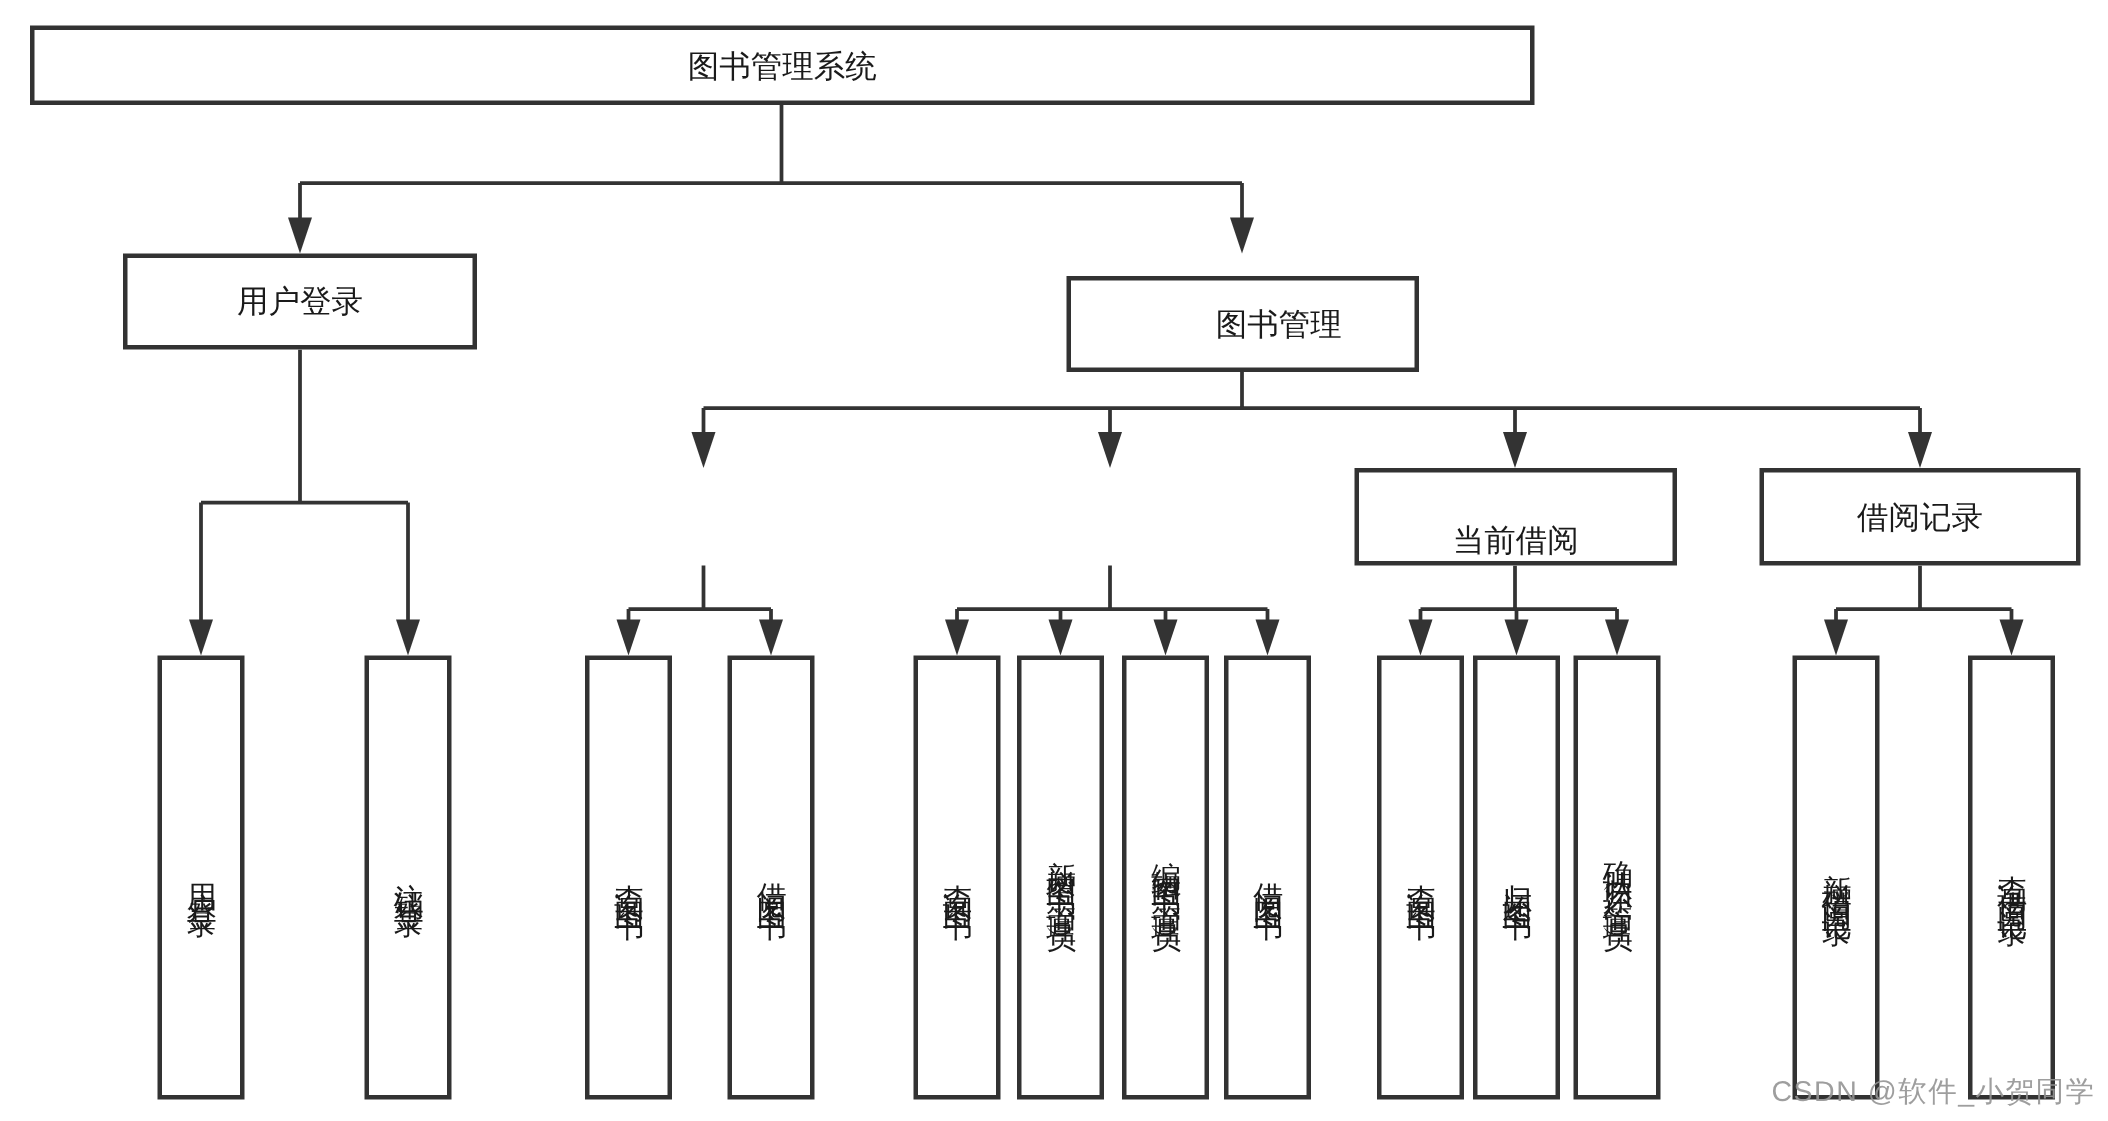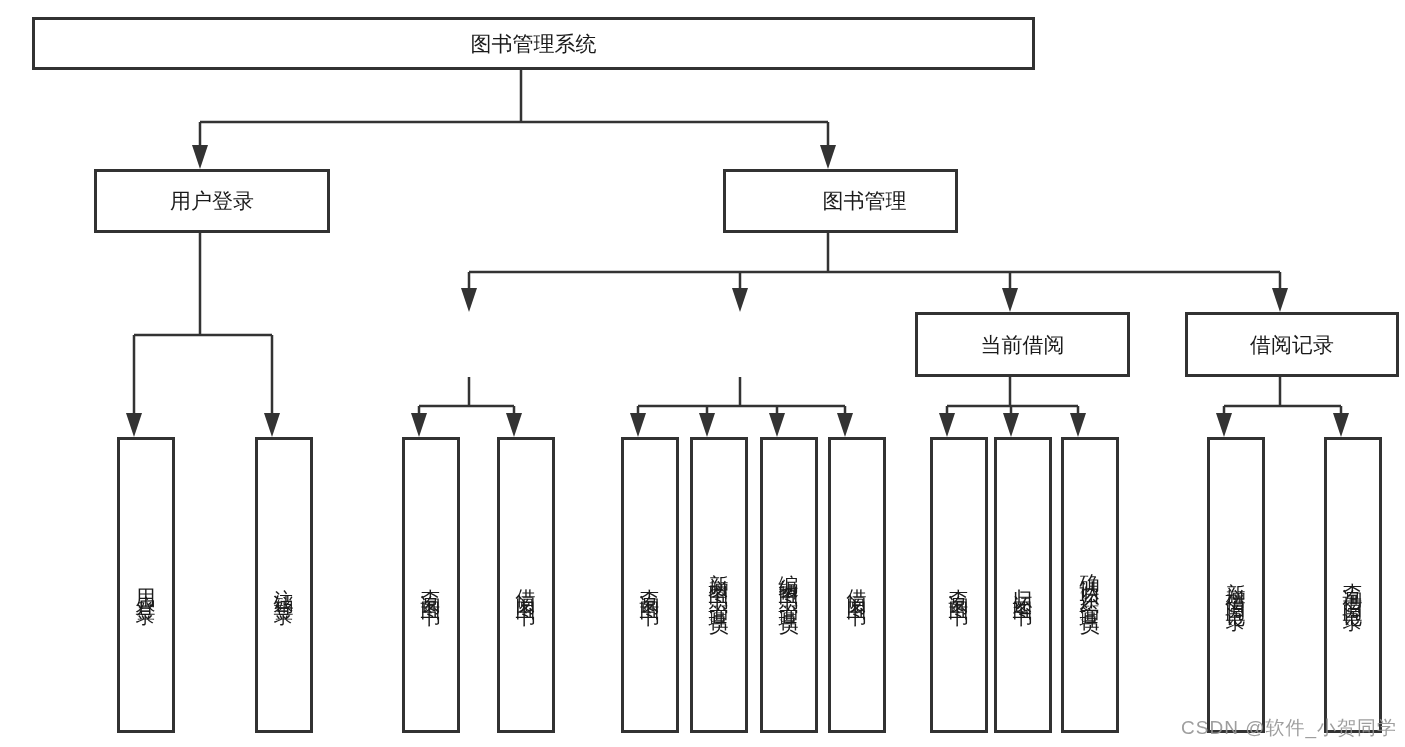--- a/index.html
+++ b/index.html
@@ -21,35 +21,34 @@
     position: absolute;
     box-sizing: border-box;
     border: 3px solid #323232;
     background: #ffffff;
     color: #1a1a1a;
     display: flex;
     align-items: center;
     justify-content: center;
     font-size: 21px;
     text-align: center;
-    margin-left: 12px;
   }
   .node.leaf {
     writing-mode: vertical-rl;
     font-size: 20px;
     letter-spacing: 6px;
     line-height: 1;
   }
   
   .n-root { left: 20px;   top: 17px;  width: 1003px; height: 53px; }
   .n-l2a  { left: 82px;   top: 169px; width: 236px;  height: 64px; }
-  .n-l2b  { left: 711px;  top: 169px; width: 235px;  height: 64px; padding-left: 48px; }
+  .n-l2b  { left: 711px;  top: 184px; width: 235px;  height: 64px; padding-left: 48px; }
   .n-l3a  { left: 362px;  top: 312px; width: 215px;  height: 65px; }
   .n-l3b  { left: 633px;  top: 312px; width: 215px;  height: 65px; }
-  .n-l3c  { left: 903px;  top: 312px; width: 215px;  height: 65px; }
+  .n-l3c  { left: 903px;  top: 312px; width: 215px;  height: 65px; align-items: flex-end; }
   .n-l3d  { left: 1173px; top: 312px; width: 214px;  height: 65px; }
   
   .leaf { top: 437px; height: 296px; width: 58px; }
   .n-f1  { left: 105px; }
   .n-f2  { left: 243px; }
   .n-f3  { left: 390px; }
   .n-f4  { left: 485px; }
   .n-f5  { left: 609px; }
   .n-f6  { left: 678px; }
   .n-f7  { left: 748px; }

